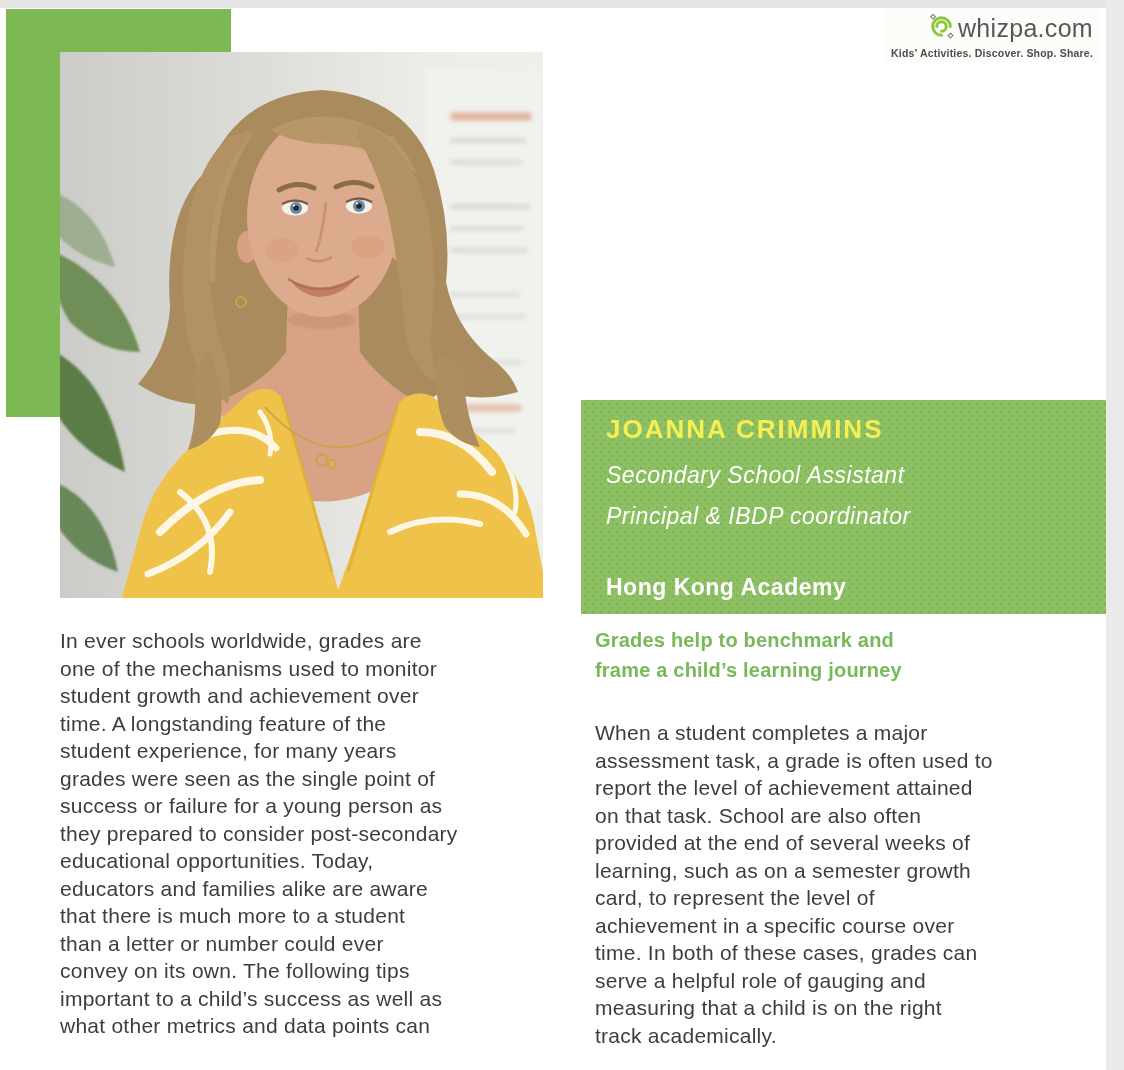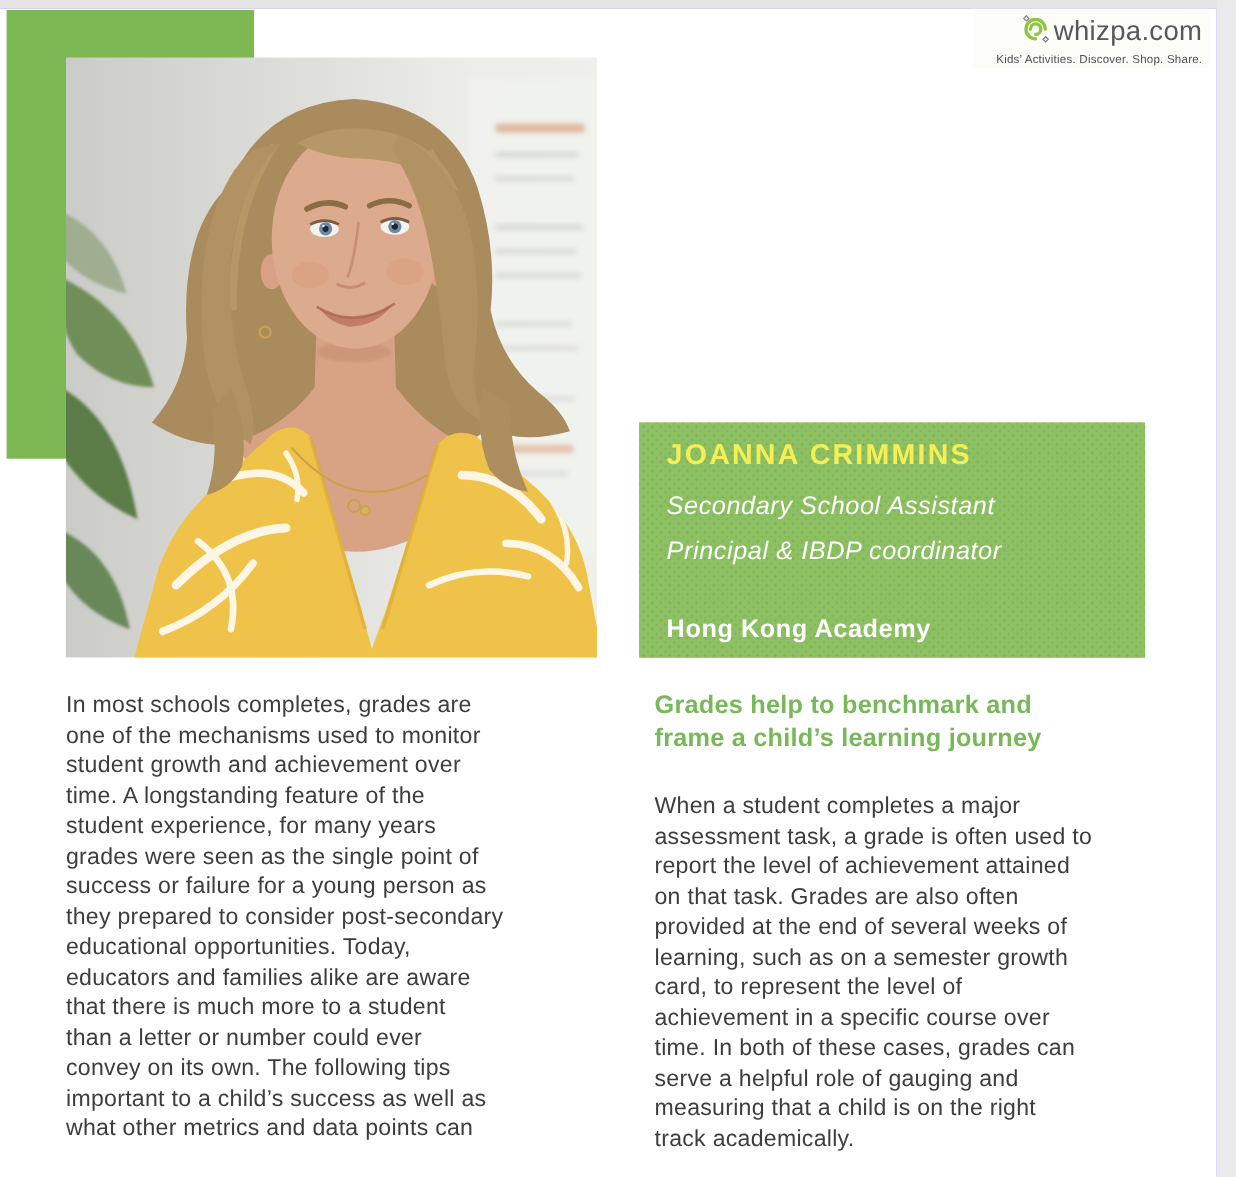--- a/index.html
+++ b/index.html
@@ -11,35 +11,35 @@
 
   .green-square{position:absolute;left:6px;top:1px;width:225px;height:408px;background:#7db855;}
 
   .photo{position:absolute;left:60px;top:44px;width:483px;height:546px;overflow:hidden;}
   .photo svg{display:block;}
 
   .logo-box{position:absolute;left:885px;top:0;width:214px;height:54px;background:#fcfcf8;
     display:flex;flex-direction:column;align-items:flex-end;justify-content:center;padding:2px 6px 0 0;box-sizing:border-box;}
   .brand-row{display:flex;align-items:center;gap:3px;}
   .brand-text{font-size:25px;font-weight:500;letter-spacing:.3px;color:#56575b;}
-  .tagline{font-size:10.5px;font-weight:400;letter-spacing:.2px;color:#4c4d50;margin-top:3px;}
-
-  .banner{position:absolute;left:581px;top:376px;width:460px;height:214px;background:#8cc063;
+  .tagline{font-size:10.5px;font-weight:700;letter-spacing:.2px;color:#4c4d50;margin-top:3px;}
+
+  .banner{position:absolute;left:581px;top:392px;width:525px;height:214px;background:#8cc063;
     background-image:radial-gradient(rgba(108,158,66,.45) 1px,transparent 1.2px),radial-gradient(rgba(108,158,66,.3) 1px,transparent 1.2px);
     background-size:8px 8px;background-position:0 0,4px 4px;
     box-sizing:border-box;padding:13px 0 0 25px;color:#fff;}
   .banner .name{font-size:26px;font-weight:700;letter-spacing:2px;color:#f5ef55;line-height:33px;}
   .banner .roles{margin-top:9px;font-style:italic;font-size:23px;letter-spacing:.5px;}
   .banner .roles .line{line-height:41px;white-space:nowrap;}
   .banner .org{margin-top:36px;font-size:23px;font-weight:700;letter-spacing:.5px;line-height:29px;}
 
   .body-col{position:absolute;color:#3d3d3f;font-size:21px;letter-spacing:.25px;}
   .body-col .line{line-height:27.5px;white-space:nowrap;}
   .col-left{left:60px;top:619px;width:505px;}
-  .col-right-head{left:595px;top:617px;width:500px;font-weight:700;font-size:23px;letter-spacing:.2px;color:#77b858;}
+  .col-right-head{left:595px;top:617px;width:500px;font-weight:700;font-size:20px;letter-spacing:.2px;color:#77b858;}
   .col-right-head .line{line-height:30px;white-space:nowrap;}
   .col-right{left:595px;top:711px;width:500px;}
 </style>
 </head>
 <body>
 
 <div class="stage">
   <div class="top-strip"></div>
   <div class="right-gutter"></div>
 
@@ -170,21 +170,21 @@
     <div class="banner" style="background-color: rgb(140, 192, 99);">
       <div class="name" style="color: rgb(245, 239, 85);">JOANNA CRIMMINS</div>
       <div class="roles">
           <div class="line">Secondary School Assistant</div>
           <div class="line">Principal &amp; IBDP coordinator</div>
         </div>
       <div class="org">Hong Kong Academy</div>
     </div>
 
     <div class="body-col col-left" style="color: rgb(61, 61, 63);">
-        <div class="line">In most schools completes, grades are</div>
+        <div class="line">In ever schools worldwide, grades are</div>
         <div class="line">one of the mechanisms used to monitor</div>
         <div class="line">student growth and achievement over</div>
         <div class="line">time. A longstanding feature of the</div>
         <div class="line">student experience, for many years</div>
         <div class="line">grades were seen as the single point of</div>
         <div class="line">success or failure for a young person as</div>
         <div class="line">they prepared to consider post-secondary</div>
         <div class="line">educational opportunities. Today,</div>
         <div class="line">educators and families alike are aware</div>
         <div class="line">that there is much more to a student</div>
@@ -195,21 +195,21 @@
       </div>
 
     <div class="col-right-head body-col" style="color: rgb(119, 184, 88);">
         <div class="line">Grades help to benchmark and</div>
         <div class="line">frame a child’s learning journey</div>
       </div>
     <div class="body-col col-right" style="color: rgb(61, 61, 63);">
         <div class="line">When a student completes a major</div>
         <div class="line">assessment task, a grade is often used to</div>
         <div class="line">report the level of achievement attained</div>
-        <div class="line">on that task. Grades are also often</div>
+        <div class="line">on that task. School are also often</div>
         <div class="line">provided at the end of several weeks of</div>
         <div class="line">learning, such as on a semester growth</div>
         <div class="line">card, to represent the level of</div>
         <div class="line">achievement in a specific course over</div>
         <div class="line">time. In both of these cases, grades can</div>
         <div class="line">serve a helpful role of gauging and</div>
         <div class="line">measuring that a child is on the right</div>
         <div class="line">track academically.</div>
       </div>
 

